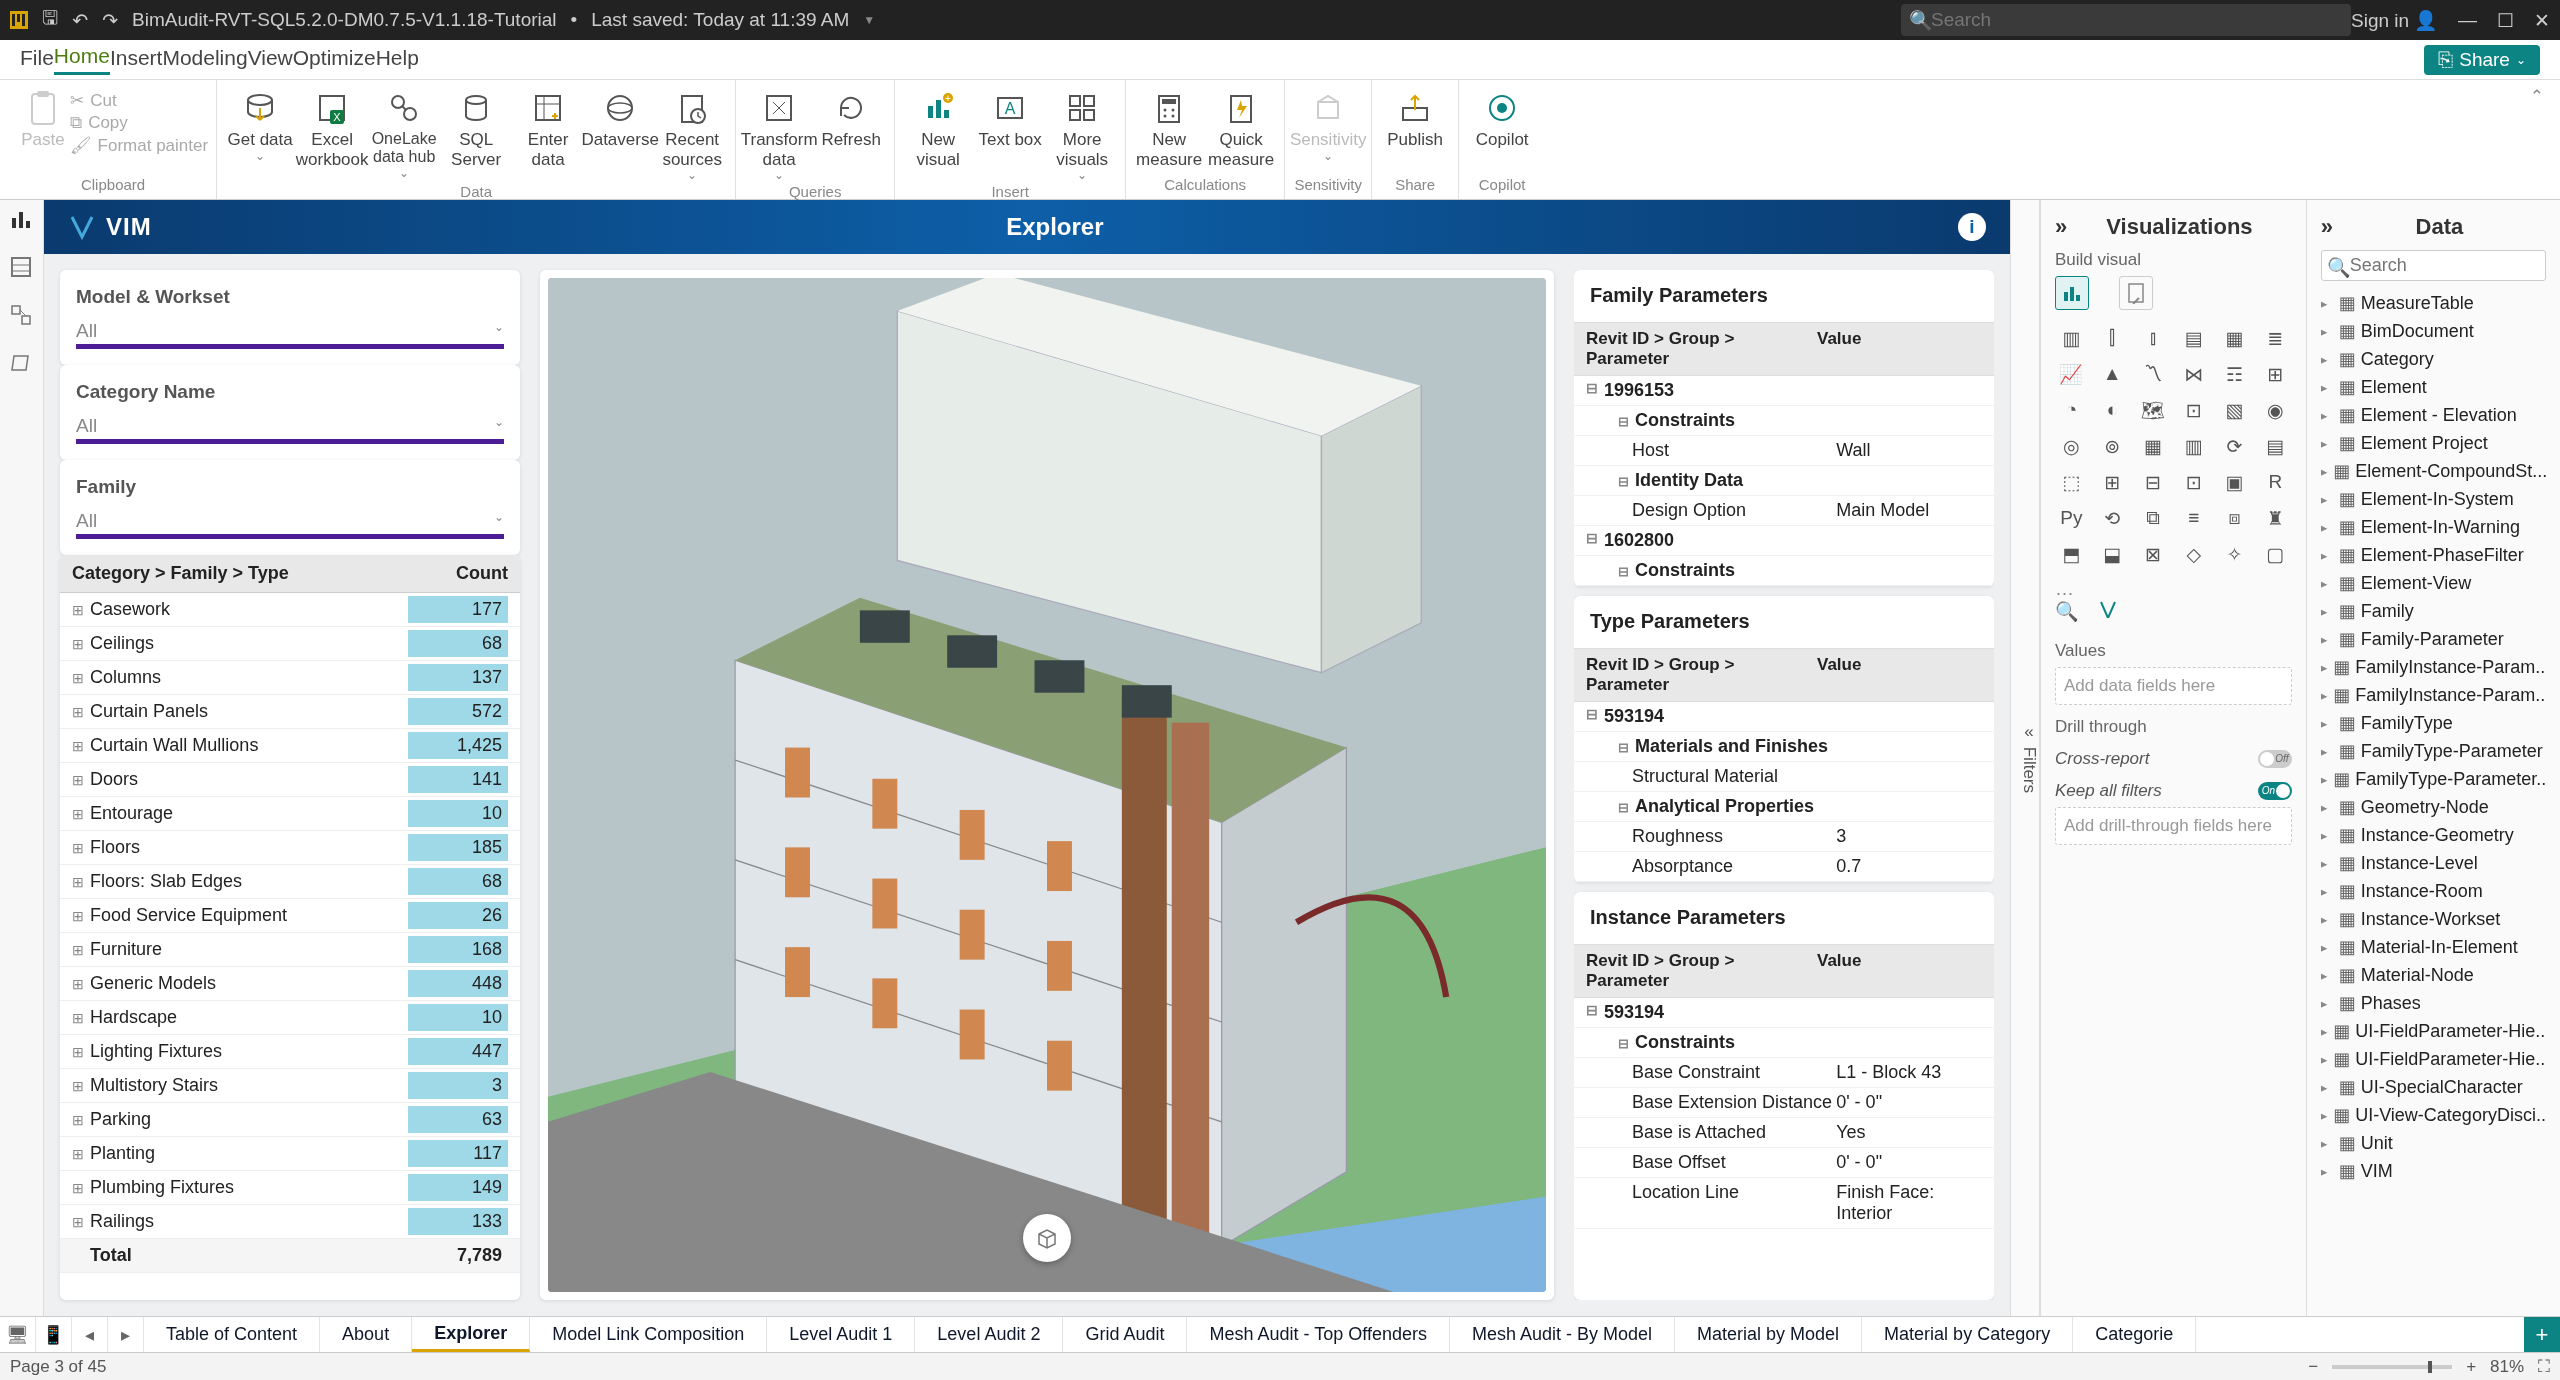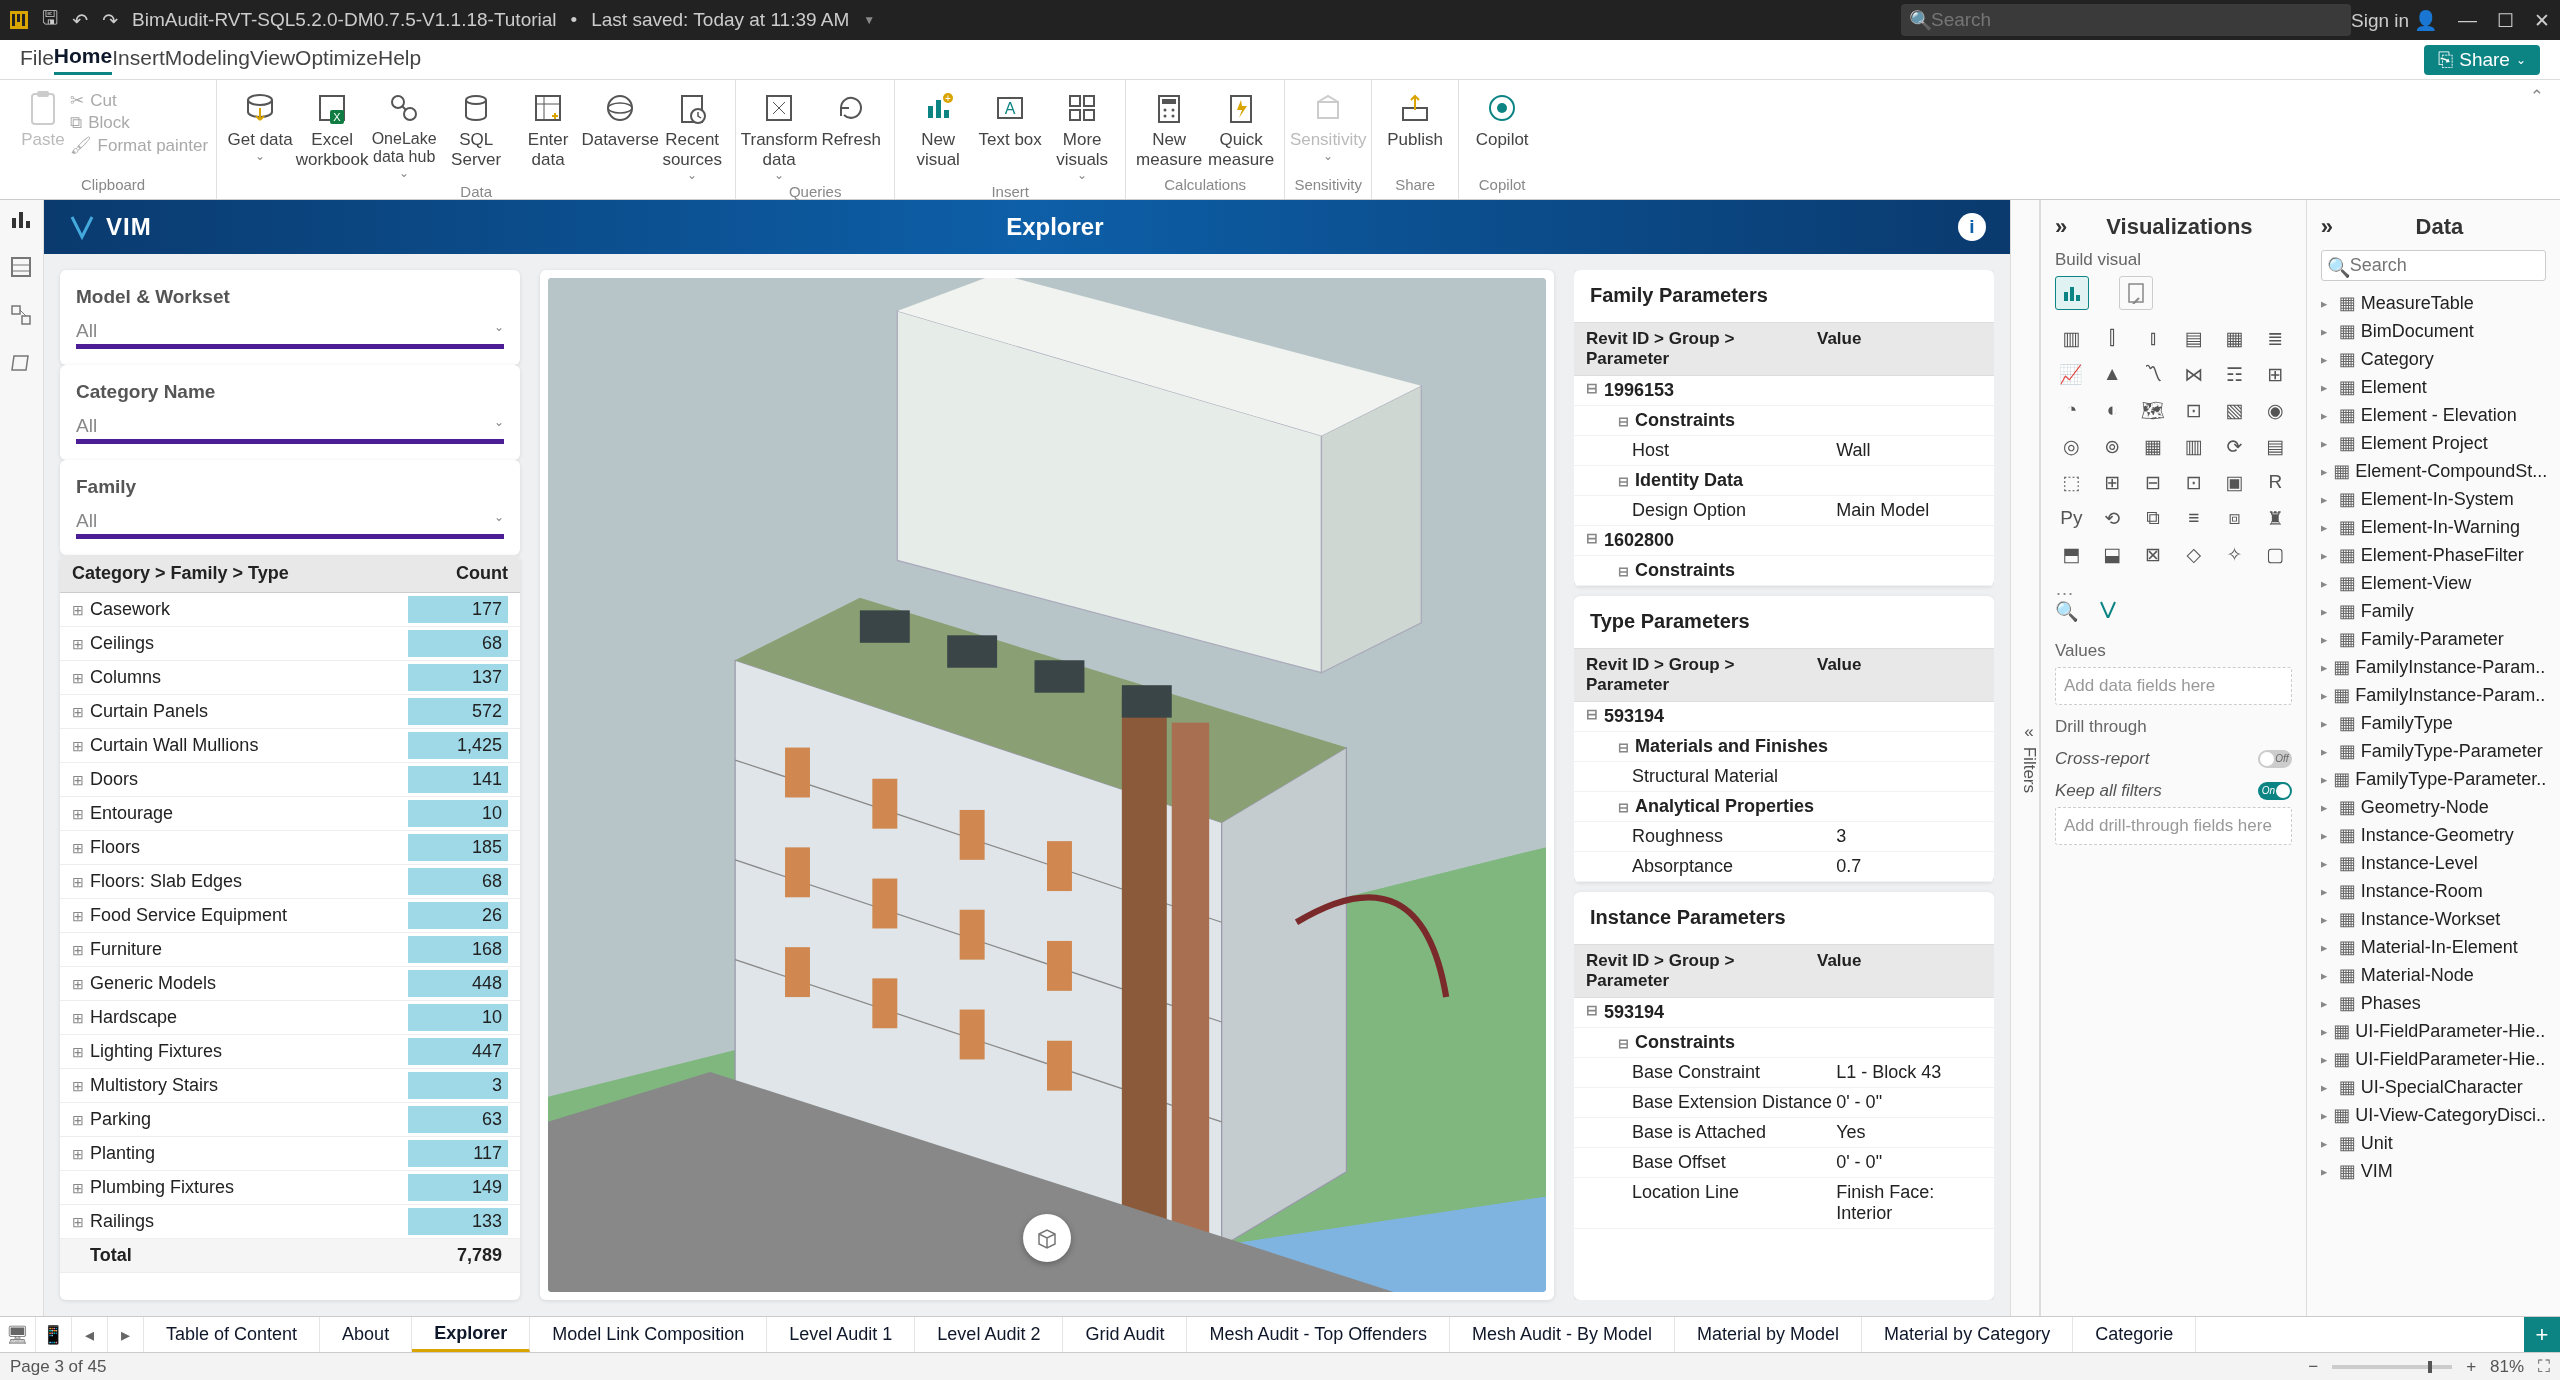--- a/index.html
+++ b/index.html
@@ -8,21 +8,21 @@
 .titlebar .left { display:flex; align-items:center; gap:14px; flex:1;}
 .titlebar .left .tb-icon { width:18px; height:18px; display:inline-block; }
 .titlebar .search { flex:0 0 auto; margin:0 auto;}
 .titlebar .search input { width:450px; background:#3a3a3a; border:none; border-radius:4px; padding:5px 30px; color:#ccc; font-size:19px;}
 .titlebar .search-wrap { position:relative;}
 .titlebar .search-wrap .sicon{ position:absolute; left:8px; top:5px; color:#aaa;}
 .titlebar .right { display:flex; align-items:center; gap:20px; margin-left:auto;}
 .titlebar .right span{cursor:pointer;}
 .menu { height:40px; background:#fff; display:flex; align-items:center; padding:0 20px; border-bottom:1px solid #ddd; font-size:21px;}
 .menu .mitem{cursor:pointer; color:#444; padding-bottom:4px;}
-.menu .mitem.active{ color:#0f172a; border-bottom:3px solid #0d8484; font-weight:700;}
+.menu .mitem.active{ color:#4d7c0f; border-bottom:3px solid #0d8484; font-weight:400;}
 .menu .share{ margin-left:auto; background:#0d8484; color:#fff; padding:4px 14px; border-radius:4px; font-size:19px; display:flex; align-items:center; gap:6px;}
 .ribbon { height:120px; background:#fff; border-bottom:1px solid #ccc; display:flex; padding:0 10px; font-size:17px; color:#444;}
 .ribbon .group { display:flex; flex-direction:column; align-items:center; padding:4px 8px; border-right:1px solid #e0e0e0;}
 .ribbon .group .btns { display:flex; gap:2px; flex:1; align-items:flex-start;}
 .ribbon .rbtn { display:flex; flex-direction:column; align-items:center; width:70px; padding-top:6px; cursor:pointer; text-align:center; line-height:1.15;}
 .ribbon .rbtn .ricon { width:36px; height:36px; margin-bottom:4px; display:flex; align-items:center; justify-content:center;}
 .ribbon .grouplabel{ font-size:15px; color:#888; padding-bottom:2px;}
 .ribbon .clipboard-sub { display:flex; flex-direction:column; font-size:17px; color:#aaa; gap:2px; padding-top:6px;}
 .ribbon .clipboard-sub div{display:flex; align-items:center; gap:6px;}
 .mainarea { display:flex; height:calc(100% - 40px - 40px - 120px - 36px - 28px); background:#eee;}
@@ -166,21 +166,21 @@
           </div>
         <span>Paste</span>
       </div>
       <div class="clipboard-sub">
         <div>
             <span>✂</span>
             <span>Cut</span>
           </div>
         <div>
             <span>⧉</span>
-            <span>Block</span>
+            <span>Copy</span>
           </div>
         <div>
             <span>🖌</span>
             <span>Format painter</span>
           </div>
       </div>
     </div>
     <div class="grouplabel">Clipboard</div>
   </div>
   <div class="group">

